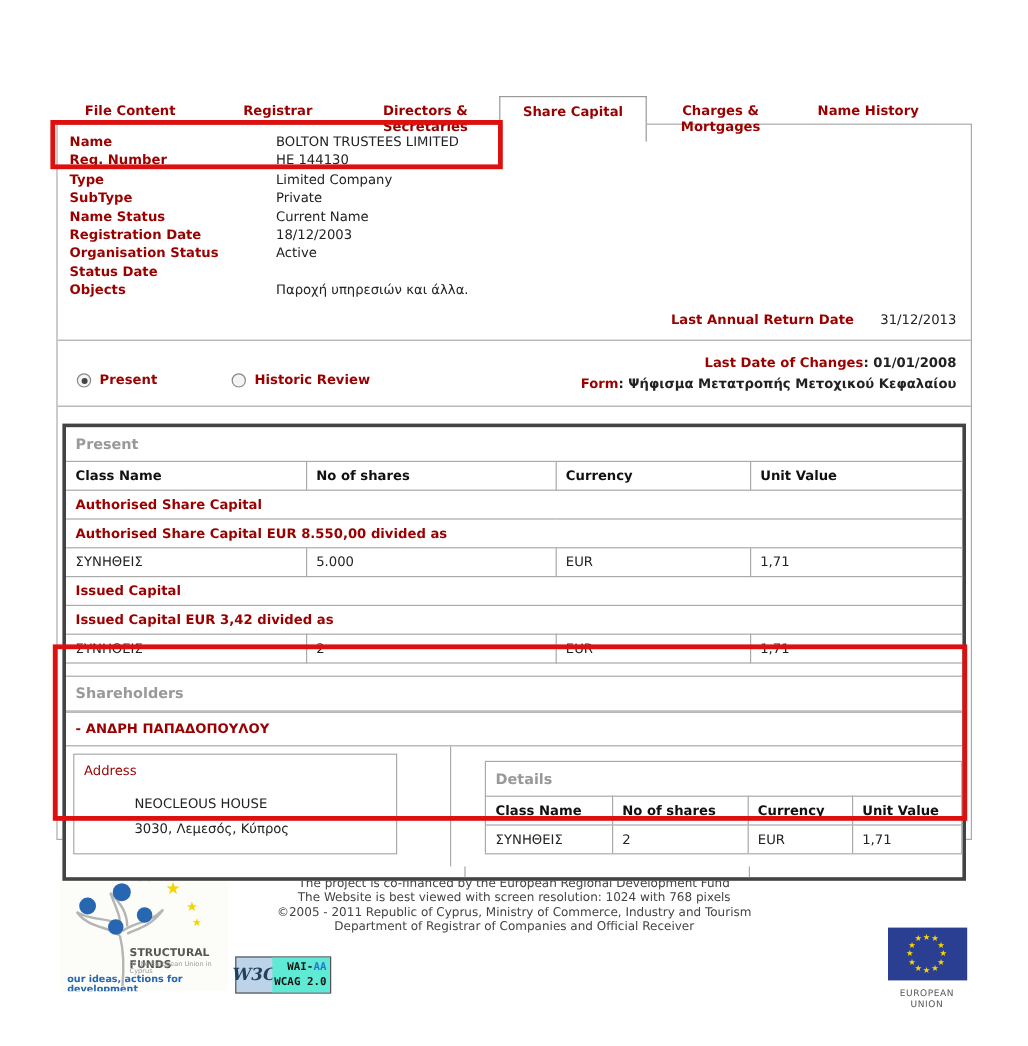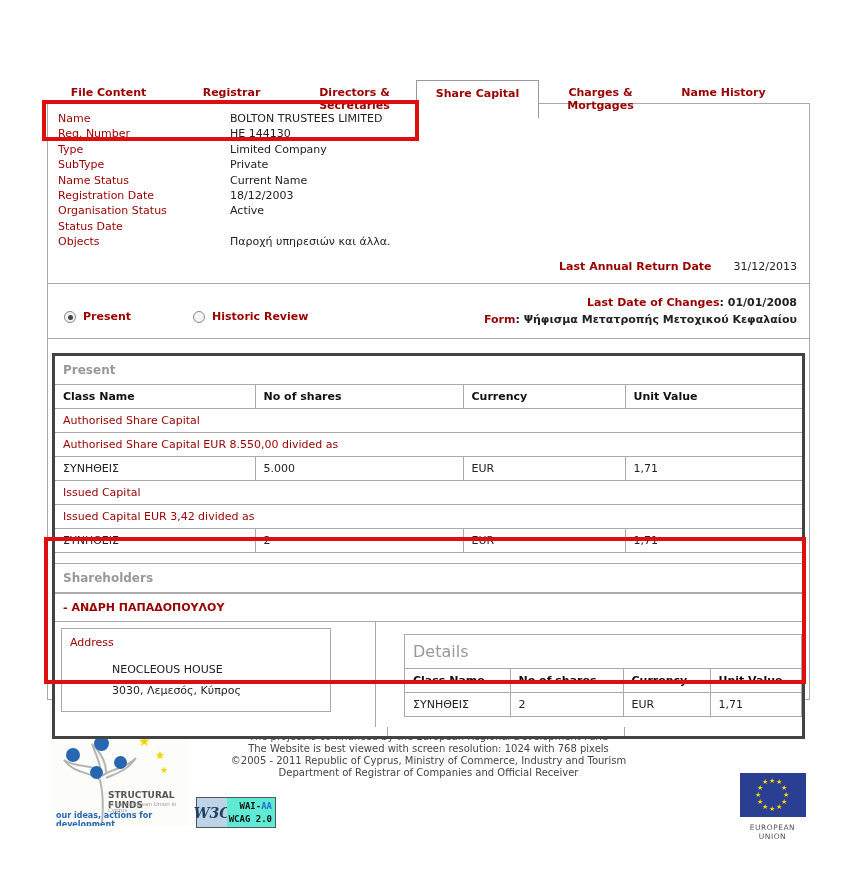--- a/index.html
+++ b/index.html
@@ -19,21 +19,21 @@
     border:1px solid #999; border-bottom:none; background:#fff;
     height:38px; position:relative; z-index:4;
   }
   
   .content {
     position:absolute; left:47px; top:103px; width:763px; height:597px;
     border:1px solid #aaa; background:#fff; z-index:1;
   }
   .info { padding:7px 10px 4px; }
   .info-row { display:flex; line-height:15.4px; }
-  .info-label { width:172px; font-weight:normal; color:#990000; }
+  .info-label { width:172px; font-weight:bold; color:#990000; }
   .info-value { color:#222; }
   .annual-return { text-align:right; padding:6px 12px 10px; border-bottom:1px solid #aaa; }
   .annual-return .lbl { font-weight:bold; color:#990000; margin-right:22px; }
   .mid-row { display:flex; justify-content:space-between; padding:10px 12px 10px 16px; border-bottom:1px solid #aaa; }
   .radios { display:flex; gap:62px; padding-top:12px; }
   .radio-item { display:flex; align-items:center; gap:7px; font-weight:bold; color:#990000; cursor:pointer; }
   .radio-circle {
     width:12px; height:12px; border-radius:50%;
     border:1px solid #888; background:#f4f4f4; display:inline-block; position:relative;
   }
@@ -42,37 +42,37 @@
     border-radius:50%; background:#444;
   }
   .changes { text-align:right; line-height:17px; font-weight:bold; color:#222; }
   .changes .lbl { color:#990000; }
   
   .darkbox { margin:14px 4px 0 4px; border:3px solid #434343; background:#fff; }
   .section-label { color:#999; font-weight:bold; font-size:12px; padding:7px 8px; border-bottom:1px solid #aaa; }
   table.captable { width:100%; border-collapse:collapse; }
   table.captable td, table.captable th { border:1px solid #aaa; padding:5px 8px; text-align:left; font-size:11px; }
   table.captable th { font-weight:bold; color:#111; }
-  table.captable td.redrow { color:#990000; font-weight:normal; }
+  table.captable td.redrow { color:#990000; font-weight:bold; }
   table.captable tr td:first-child, table.captable tr th:first-child { border-left:none; }
   table.captable tr td:last-child, table.captable tr th:last-child { border-right:none; }
   table.captable tr:first-child th { border-top:none; }
   .col1 { width:200px; } .col2 { width:208px; } .col3 { width:162px; }
   .spacer { height:10px; }
   
   .sh-label { border-top:1px solid #aaa; }
   .sh-name { padding:7px 8px; font-weight:bold; color:#990000; border-bottom:1px solid #aaa; border-top:1px solid #aaa; }
   .sh-cols { display:flex; min-height:96px; }
   .sh-left { width:333px; border-right:1px solid #aaa; padding:6px; }
   .sh-right { flex:1; padding:12px 0 10px 28px; }
   .addr-box { border:1px solid #aaa; width:270px; min-height:84px; padding:7px 8px; }
   .addr-label { color:#990000; }
   .addr-lines { margin:10px 0 0 42px; line-height:21px; color:#222; }
   .details-box { border:1px solid #aaa; width:398px; }
-  .details-label { color:#999; font-weight:normal; font-size:16px; padding:7px 8px; }
+  .details-label { color:#999; font-weight:bold; font-size:12px; padding:7px 8px; }
   table.dettable { width:100%; border-collapse:collapse; }
   table.dettable th, table.dettable td { border:1px solid #aaa; padding:5px 8px; text-align:left; font-size:11px; }
   table.dettable th { font-weight:bold; color:#111; }
   table.dettable tr th:first-child, table.dettable tr td:first-child { border-left:none; }
   table.dettable tr th:last-child, table.dettable tr td:last-child { border-right:none; }
   table.dettable tr:last-child td { border-bottom:none; }
   .stub-row { display:flex; height:9px; }
   .stub-a { width:333px; border-right:1px solid #aaa; }
   .stub-b { width:237px; border-right:1px solid #aaa; }
   

